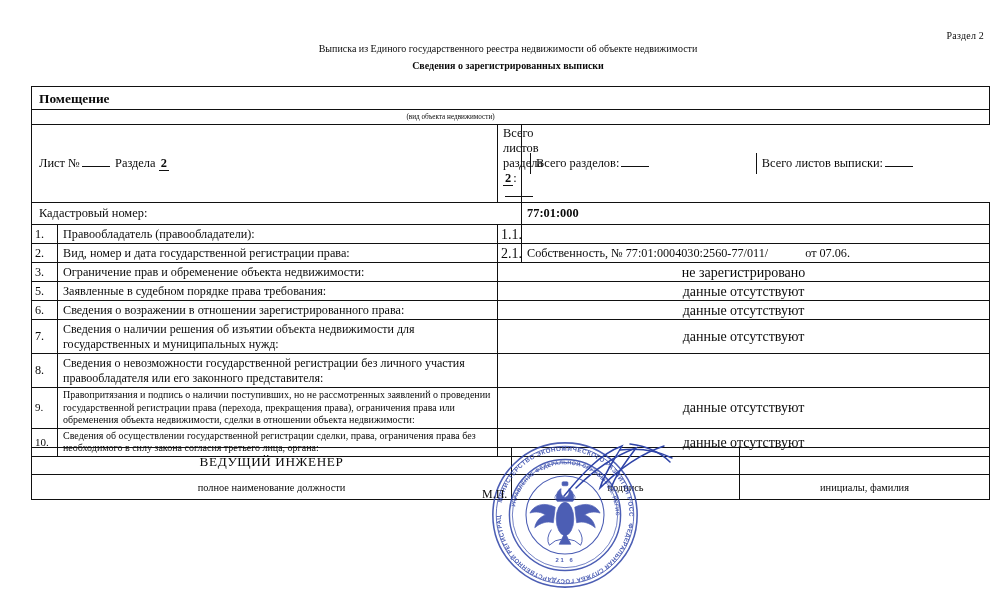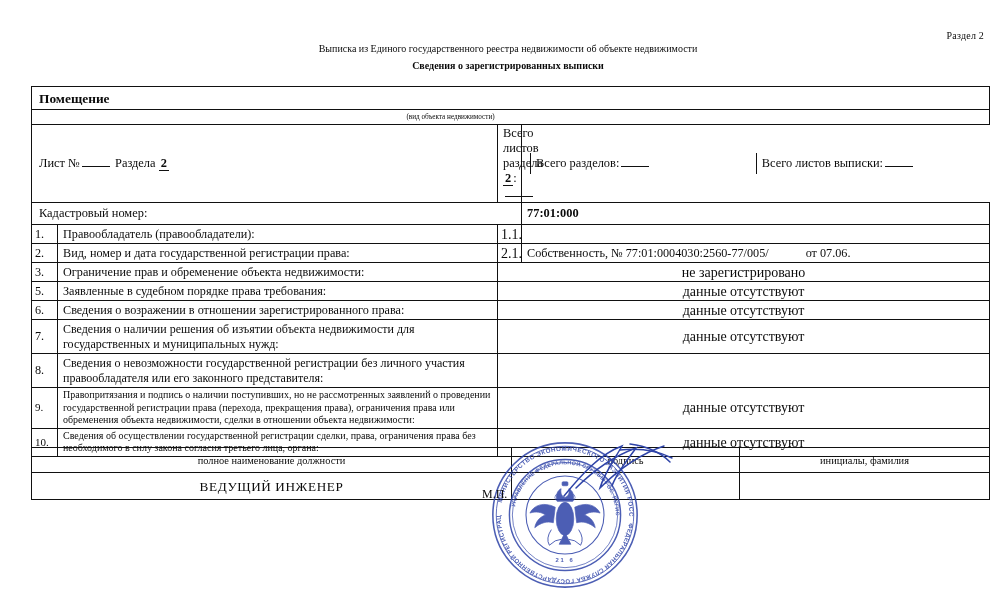--- a/index.html
+++ b/index.html
@@ -234,21 +234,21 @@
         <td class="lbl">Правообладатель (правообладатели):</td>
         <td class="sub">1.1.</td>
         <td class="val"></td>
       </tr>
 
       <tr>
         <td class="idx">2.</td>
         <td class="lbl">Вид, номер и дата государственной регистрации права:</td>
         <td class="sub">2.1.</td>
         <td class="val">
-          <span>Собственность, № 77:01:0004030:2560-77/005/</span>
+          <span>Собственность, № 77:01:0004030:2560-77/011/</span>
           <span style="padding-left:34px">от 07.06.</span>
         </td>
       </tr>
 
       <tr>
         <td class="idx">3.</td>
         <td class="lbl">Ограничение прав и обременение объекта недвижимости:</td>
         <td class="sub" colspan="2" style="padding-left:5px !important">не зарегистрировано</td>
       </tr>
 
@@ -291,28 +291,28 @@
   </table>
 
   <table class="tbl" id="sign-table">
     <colgroup>
       <col style="width:480px">
       <col style="width:228px">
       <col style="width:250px">
     </colgroup>
     <tbody>
       <tr>
+        <td class="sign-role">ВЕДУЩИЙ ИНЖЕНЕР</td>
+        <td class="sign-role"></td>
+        <td class="sign-role"></td>
+      </tr>
+      <tr>
         <td class="sign-cap">полное наименование должности</td>
         <td class="sign-cap">подпись</td>
         <td class="sign-cap">инициалы, фамилия</td>
-      </tr>
-      <tr>
-        <td class="sign-role">ВЕДУЩИЙ ИНЖЕНЕР</td>
-        <td class="sign-role"></td>
-        <td class="sign-role"></td>
       </tr>
     </tbody>
   </table>
 
   <div id="mp-mark">М.П.</div>
 
   <svg id="stamp" viewBox="0 0 160 160">
     <defs>
       <path id="ringTop" d="M 80,80 m -66,0 a 66,66 0 1,1 132,0" fill="none"></path>
       <path id="ringBot" d="M 80,80 m 66,0 a 66,66 0 1,1 -132,0" fill="none"></path>

